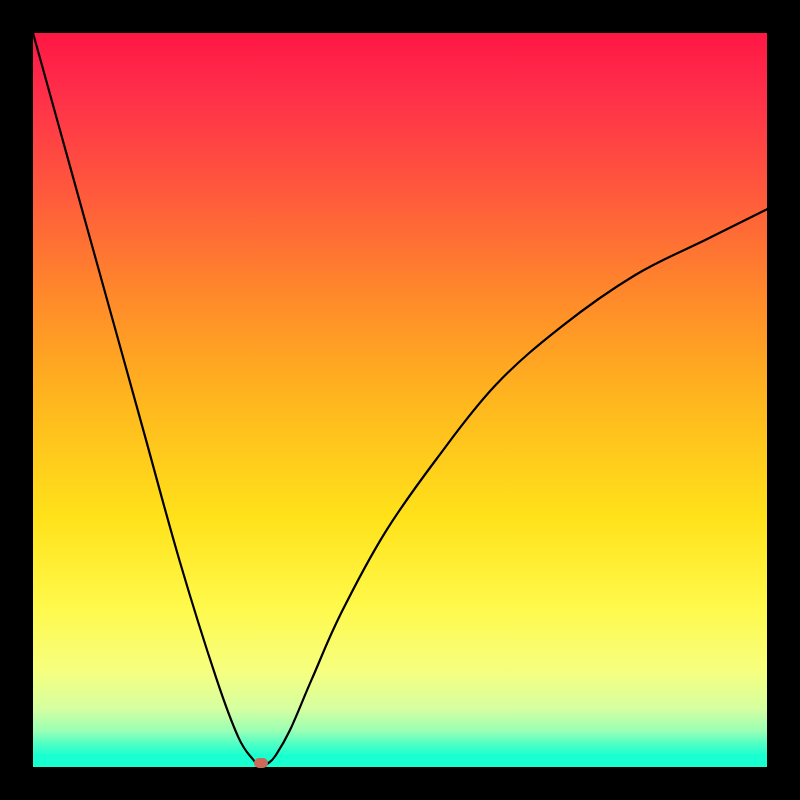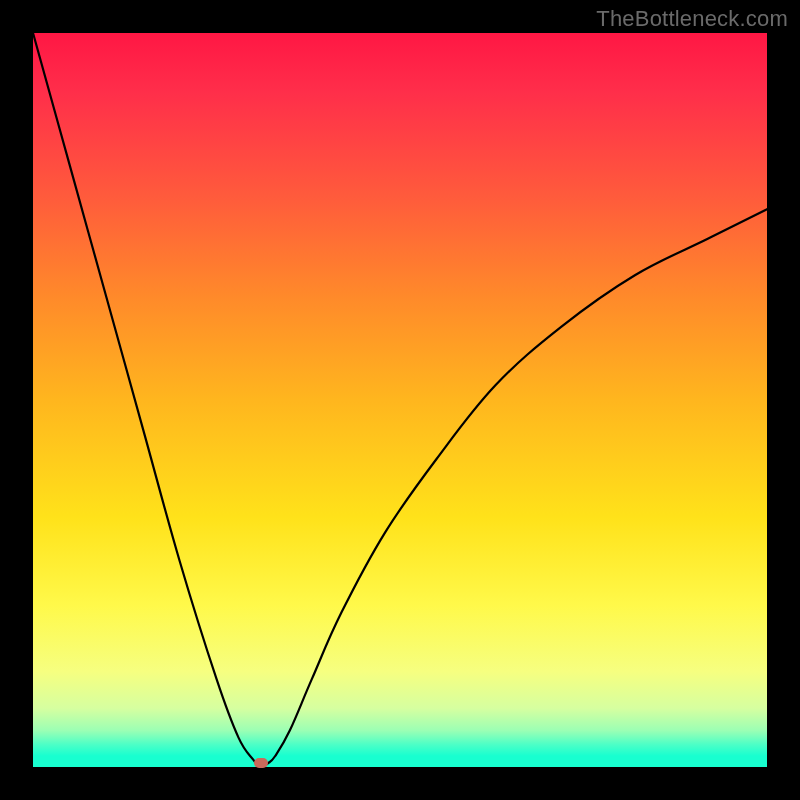--- a/index.html
+++ b/index.html
@@ -68,14 +68,13 @@
 </head>
 <body>
 
 <div class="frame">
   <div class="plot">
     <svg class="curve" width="734" height="734" viewBox="0 0 734 734">
       <path id="curve-path" d="M 0.00 0.00 C 6.61 23.78, 23.49 84.56, 36.70 132.12 C 49.91 179.68, 60.19 216.68, 73.40 264.24 C 86.61 311.80, 96.89 348.80, 110.10 396.36 C 123.31 443.92, 133.59 483.56, 146.80 528.48 C 160.01 573.40, 172.93 614.21, 183.50 645.92 C 194.07 677.63, 198.91 690.11, 205.52 704.64 C 212.13 719.17, 216.24 721.38, 220.20 726.66 C 224.16 731.94, 224.90 733.34, 227.54 734.00 C 230.18 734.66, 232.24 732.31, 234.88 730.33 C 237.52 728.35, 238.26 728.94, 242.22 722.99 C 246.18 717.04, 250.29 711.17, 256.90 697.30 C 263.51 683.43, 269.67 667.06, 278.92 645.92 C 288.17 624.78, 295.07 606.28, 308.28 579.86 C 321.49 553.44, 335.14 526.87, 352.32 499.12 C 369.50 471.37, 383.88 452.14, 403.70 425.72 C 423.52 399.30, 439.96 376.10, 462.42 352.32 C 484.88 328.54, 503.38 313.42, 528.48 293.60 C 553.58 273.78, 575.46 258.07, 601.88 242.22 C 628.30 226.37, 651.50 217.41, 675.28 205.52 C 699.06 193.63, 723.43 181.44, 734.00 176.16" fill="none" stroke="#000" stroke-width="2.2" stroke-linejoin="round" stroke-linecap="round"></path>
     </svg>
     <div id="marker" class="marker" style="left: 227.54px; top: 730.33px; background: rgb(201, 106, 91);"></div>
   </div>
-  <div class="watermark">TheBottleneck.com</div>
 </div>
 
 </body></html>

